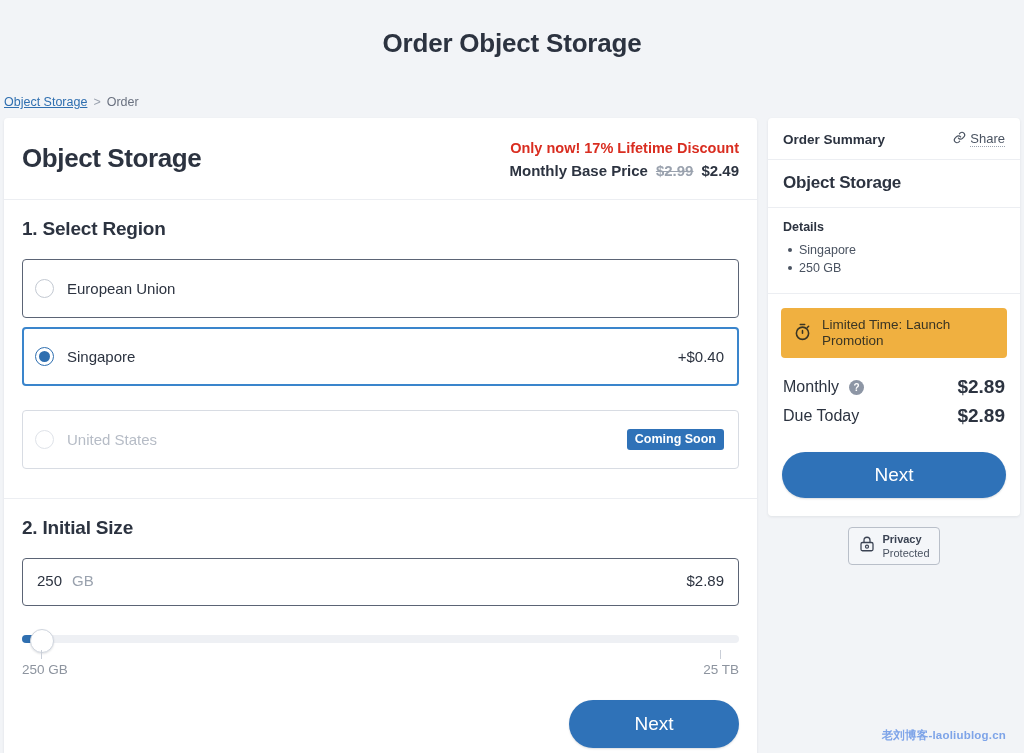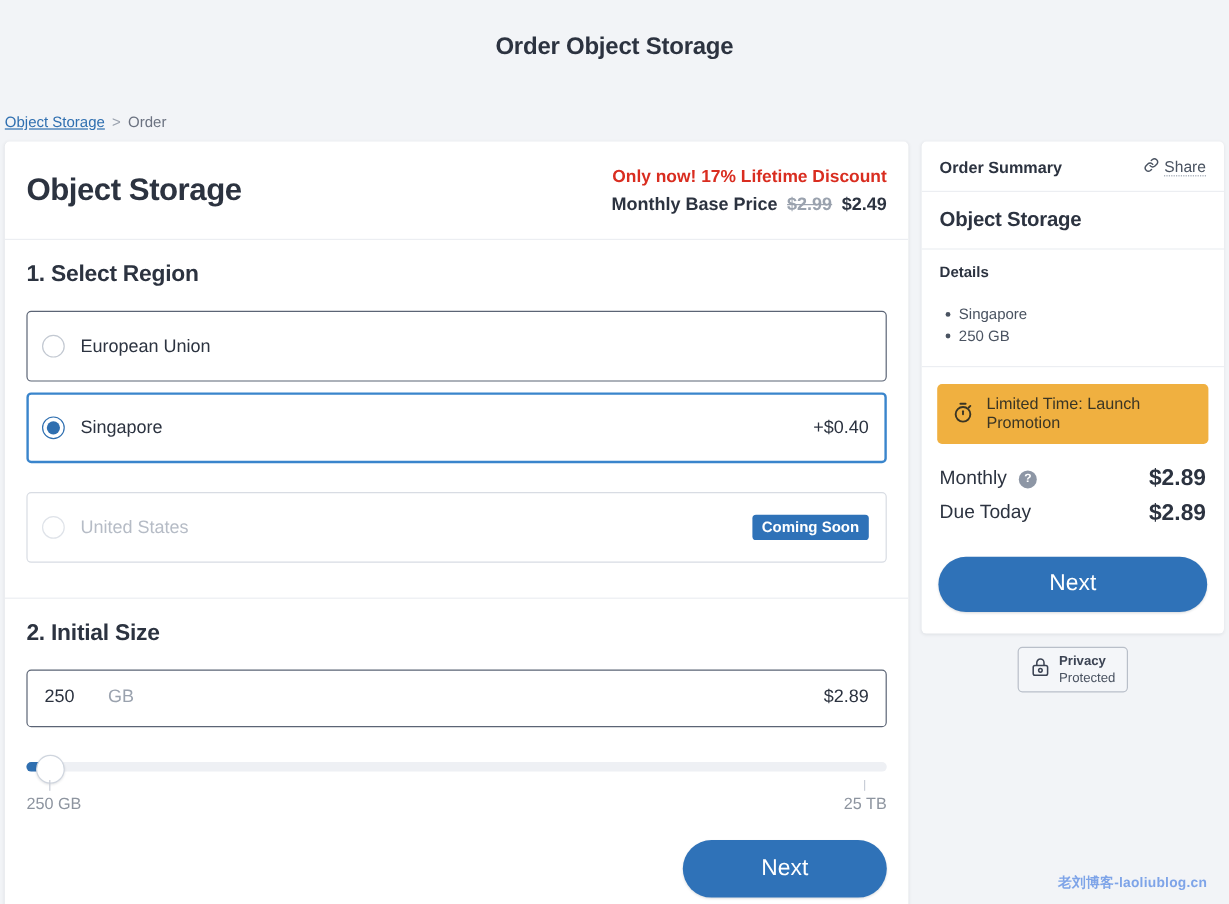--- a/index.html
+++ b/index.html
@@ -9,21 +9,21 @@
     height: 753px;
     background: #f2f4f7;
     font-family: "Liberation Sans", sans-serif;
     color: #2c3340;
     overflow: hidden;
   }
 
   
   .page-title {
     text-align: center;
-    font-size: 20px;
+    font-size: 26px;
     font-weight: bold;
     color: #2c3340;
     padding-top: 28px;
     letter-spacing: -0.2px;
   }
 
   
   .breadcrumb {
     position: absolute;
     top: 95px;
@@ -177,21 +177,21 @@
     align-items: center;
     height: 48px;
     border: 1px solid #5b6475;
     border-radius: 4px;
     padding: 0 14px 4px 14px;
   }
   .size-value { font-size: 15px; color: #2c3340; }
   .size-unit {
     font-size: 15px;
     color: #9aa2ae;
-    margin-left: 28px;
+    margin-left: 10px;
     flex: 1;
   }
   .size-price { font-size: 15px; color: #2c3340; }
 
   
   .slider-wrap { margin-top: 26px; position: relative; height: 14px; }
   .slider-track {
     position: absolute;
     left: 0; right: 0; top: 3px;
     height: 8px;
@@ -299,21 +299,21 @@
   }
 
   .summary-details {
     padding: 12px 15px 16px 15px;
     border-bottom: 1px solid #eceef2;
   }
   .summary-details .dt-title {
     font-size: 12.5px;
     font-weight: bold;
     color: #2c3340;
-    margin-bottom: 19px;
+    margin-bottom: 7px;
   }
   .summary-details ul { list-style: none; }
   .summary-details li {
     font-size: 12.5px;
     color: #4a5361;
     position: relative;
     padding-left: 16px;
     line-height: 18px;
   }
   .summary-details li::before {

